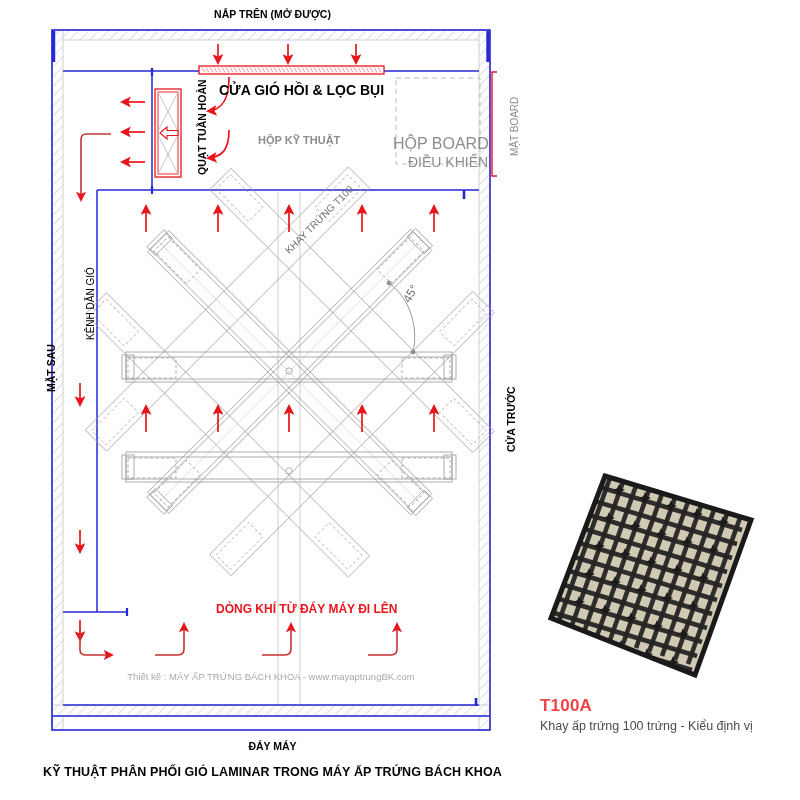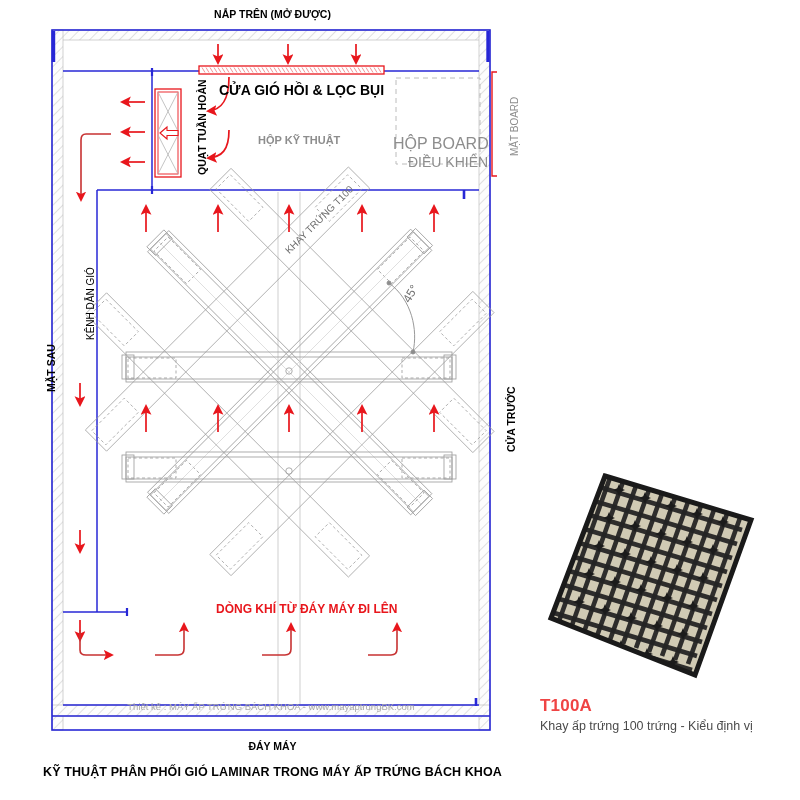--- a/index.html
+++ b/index.html
@@ -88,21 +88,21 @@
     left: 0;
     top: 8px;
     width: 545px;
     text-align: center;
     font-size: 10.5px;
     font-weight: bold;
   }
   #credit {
     position: absolute;
     left: 56px;
-    top: 701px;
+    top: 671px;
     width: 430px;
     text-align: center;
     font-size: 9.5px;
     color: #a9a9a9;
   }
 </style>
 </head>
 <body>
 
 <div id="root">

